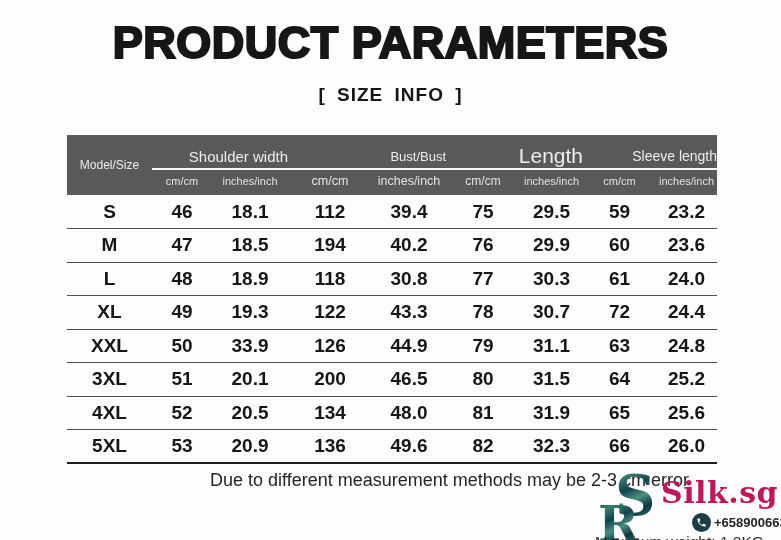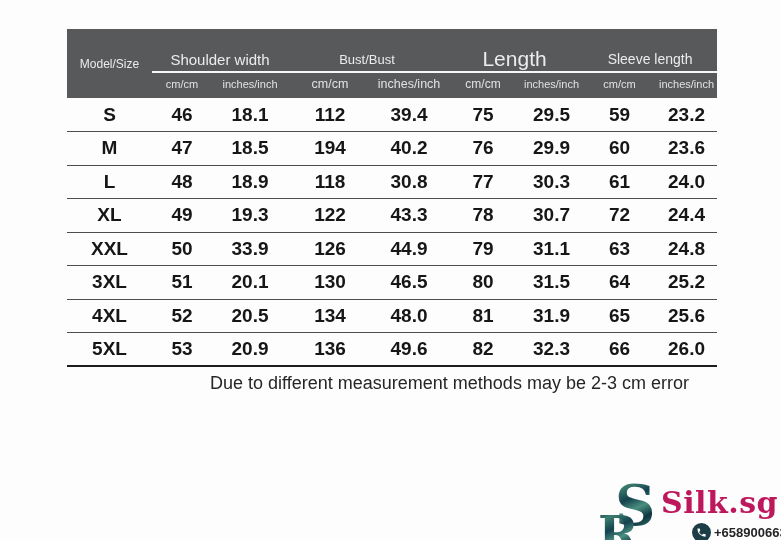--- a/index.html
+++ b/index.html
@@ -42,21 +42,21 @@
     table-layout: fixed;
   }
   thead th {
     background: #58595b;
     color: #ececec;
     font-weight: normal;
     text-align: center;
     vertical-align: middle;
   }
   th.corner { font-size: 12px; }
-  tr.groups th.grp { height: 28px; padding-top: 18px; border-bottom: 2px solid #f7f7f7; }
+  tr.groups th.grp { height: 28px; padding-top: 9px; border-bottom: 2px solid #f7f7f7; text-align: right; }
   th.grp.g0 { font-size: 15px; }
   th.grp.g1 { font-size: 13px; }
   th.grp.g2 { font-size: 21px; }
   th.grp.g3 { font-size: 14px; }
   tr.units th { height: 26px; font-size: 11px; padding-bottom: 3px; color: #e2e2e2; }
   tr.units th.u2, tr.units th.u3 { font-size: 12.5px; }
   tr.units th.u4 { font-size: 12px; }
 
   tbody tr { border-bottom: 1.5px solid #4d4d4d; }
   tbody tr:last-child { border-bottom: 2.5px solid #1d1d1d; }
@@ -120,20 +120,22 @@
     font-size: 15.5px;
     color: #2e2e2e;
     white-space: nowrap;
   }
 </style>
 </head>
 <body>
 
 <div class="page">
 
+  <h1 class="title">PRODUCT PARAMETERS</h1>
+  <div class="subtitle">[ SIZE INFO ]</div>
 
   <table class="size-table">
     <colgroup>
       <col style="width:85px">
         <col style="width:60px">
         <col style="width:76px">
       <col style="width:84px">
         <col style="width:74px">
         <col style="width:74px">
       <col style="width:63px">
@@ -212,21 +214,21 @@
           <td>44.9</td>
           <td>79</td>
           <td>31.1</td>
           <td>63</td>
           <td>24.8</td>
         </tr>
         <tr>
           <td>3XL</td>
           <td>51</td>
           <td>20.1</td>
-          <td>130</td>
+          <td>200</td>
           <td>46.5</td>
           <td>80</td>
           <td>31.5</td>
           <td>64</td>
           <td>25.2</td>
         </tr>
         <tr>
           <td>4XL</td>
           <td>52</td>
           <td>20.5</td>

